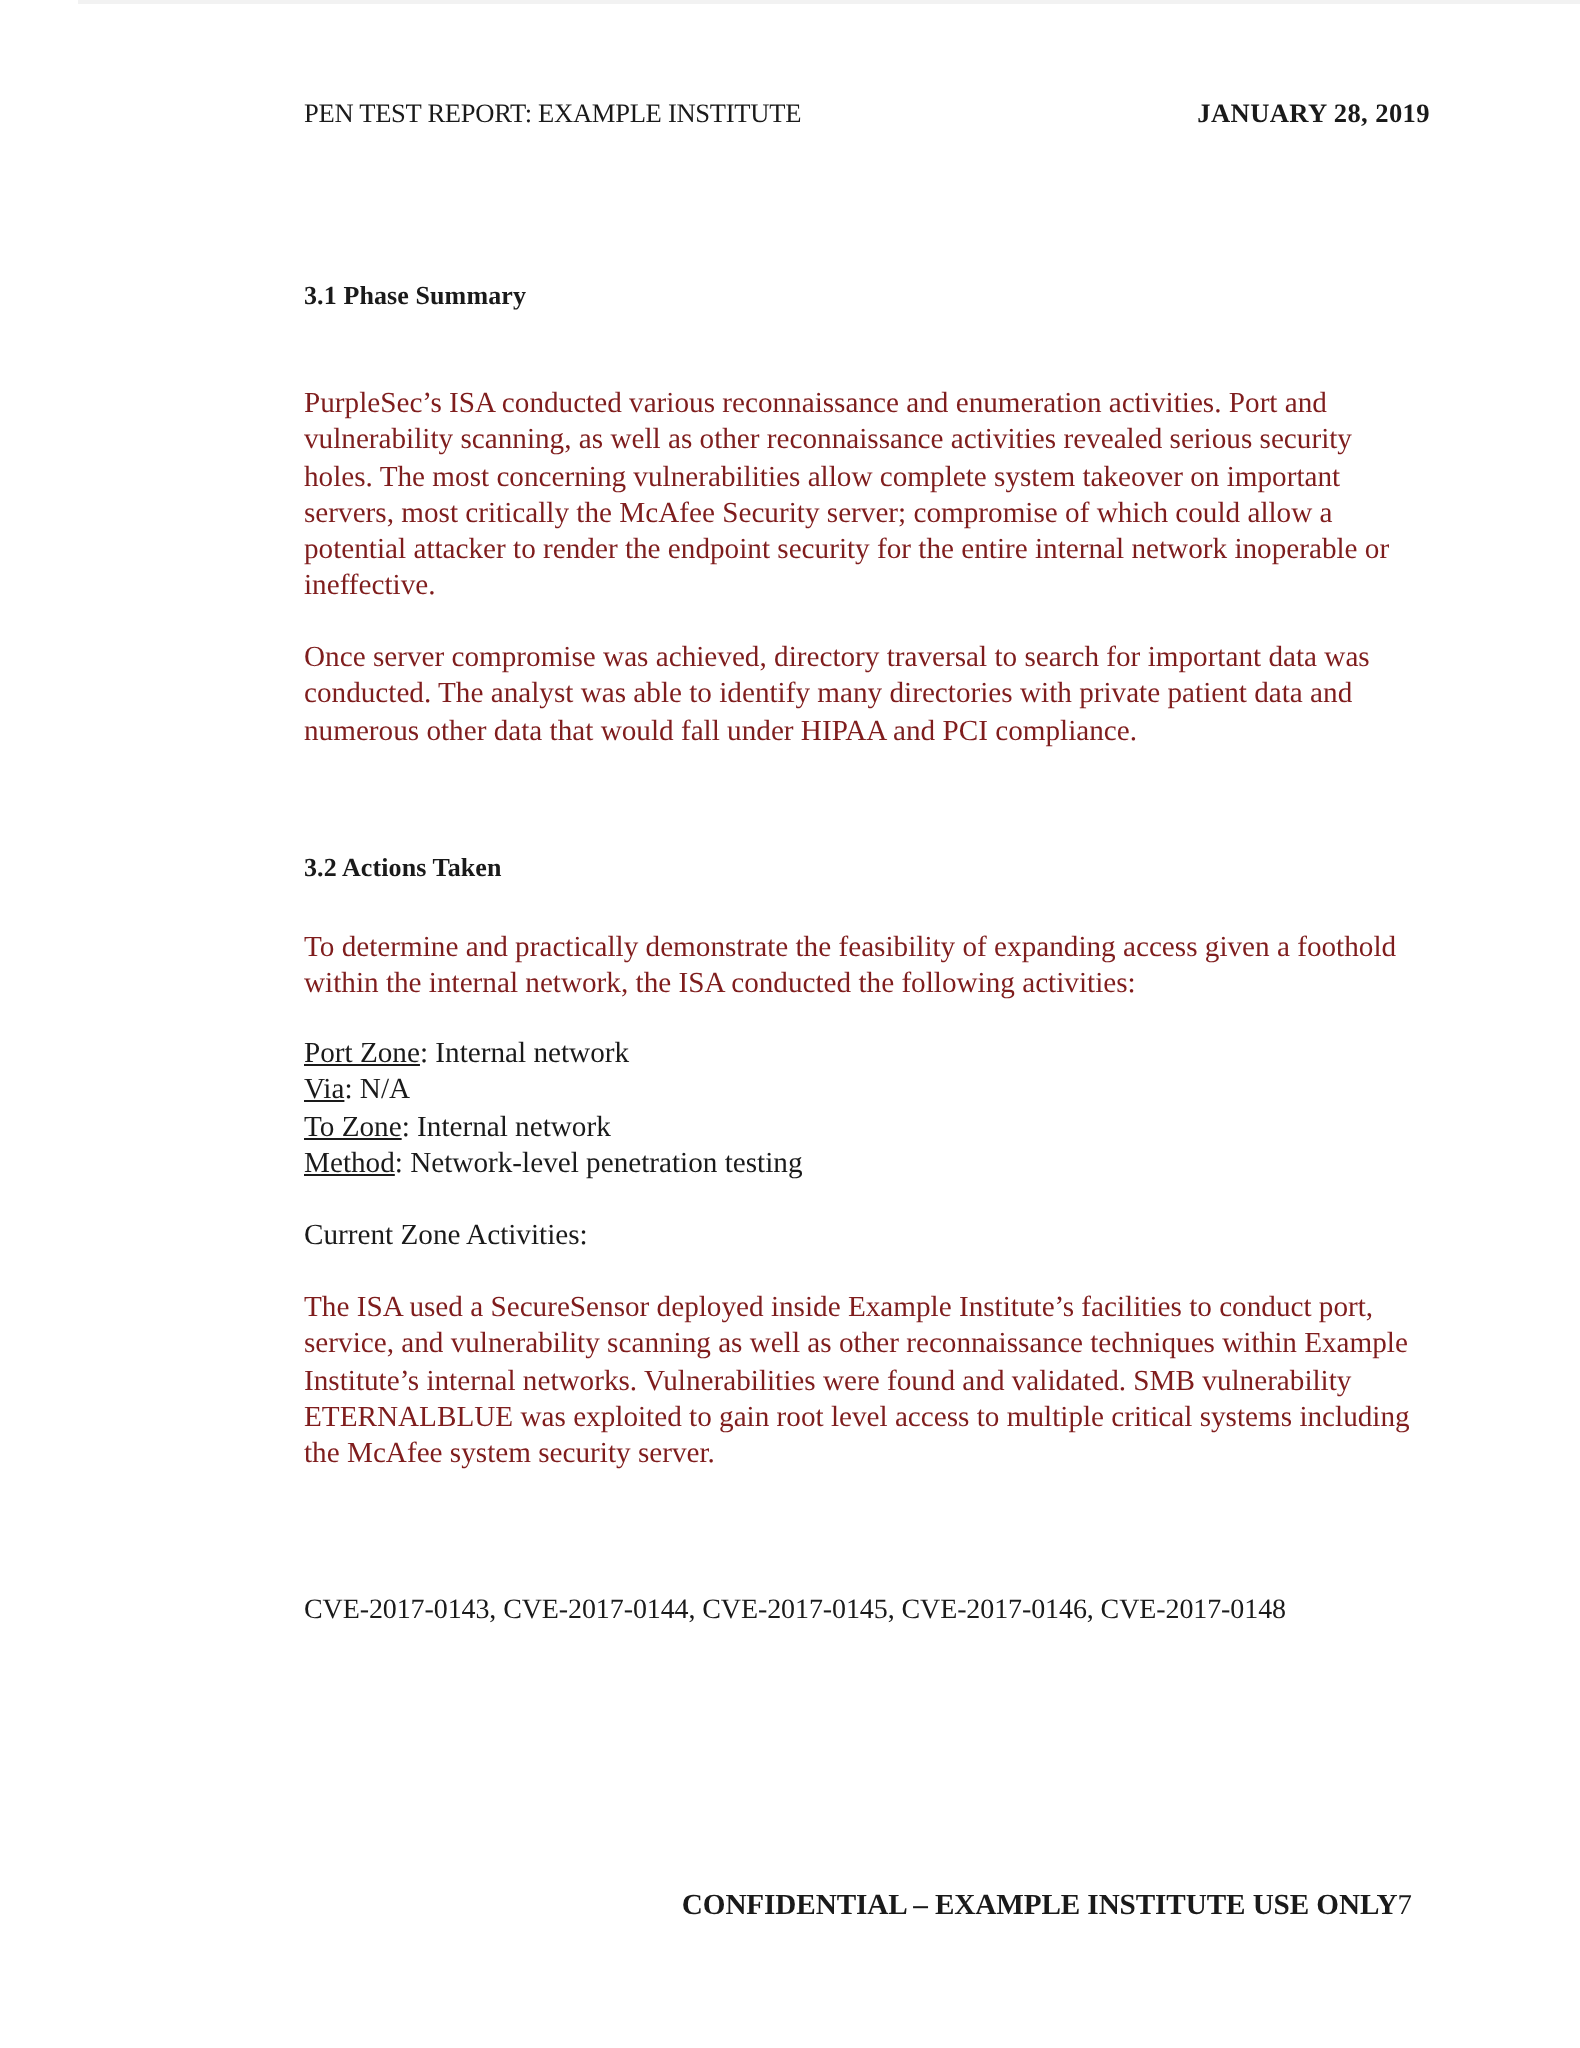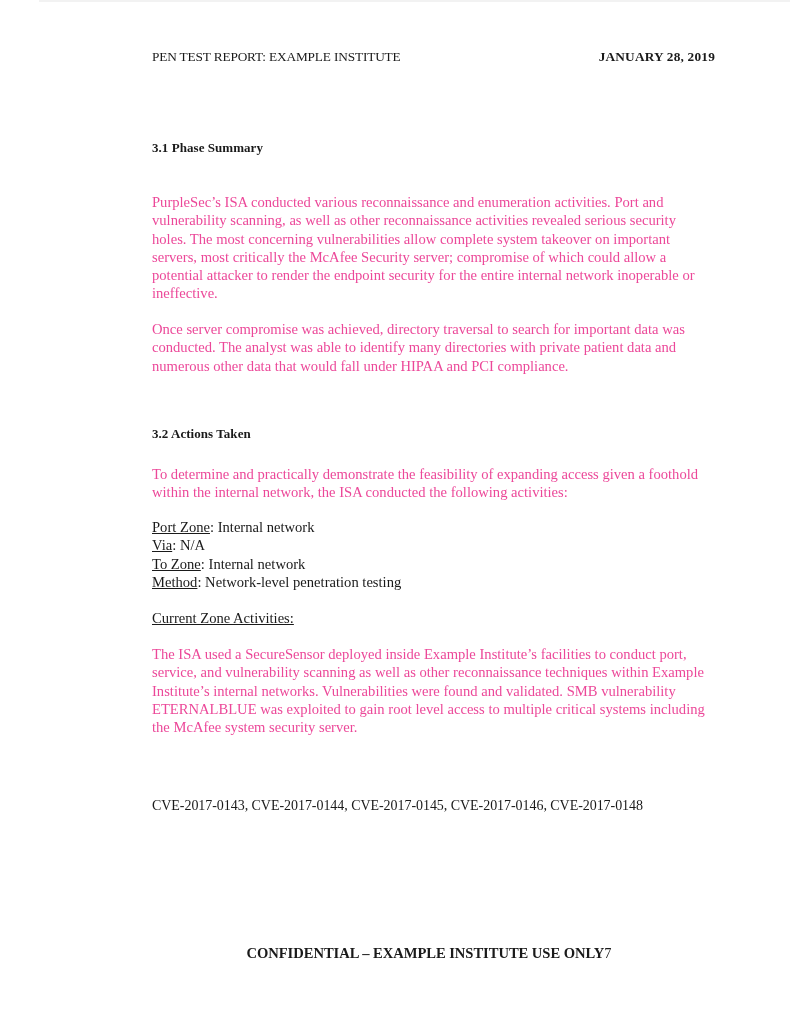--- a/index.html
+++ b/index.html
@@ -74,21 +74,21 @@
   #sec-32 { top: 424px; }
 
   
   .para {
     position: absolute;
     left: 113px;
     width: 556px;
     font-size: 14.6px;
     line-height: 18.3px;
     text-align: left;
-    color: #ec4899;
+    color: #7f1d1d;
   }
   #para-1 { top: 191px; }
   #para-2 { top: 318px; }
   #para-3 { top: 463px; }
   #para-4 { top: 643px; }
 
   
   .zone-block {
     position: absolute;
     left: 113px;
@@ -102,21 +102,20 @@
     text-decoration: underline;
     text-underline-offset: 1px;
   }
 
   .activities-head {
     position: absolute;
     left: 113px;
     top: 607px;
     font-size: 14.6px;
     line-height: 18.3px;
-    text-decoration: underline;
     text-underline-offset: 1px;
     white-space: nowrap;
   }
 
   
   .vuln-head {
     position: absolute;
     left: 113px;
     top: 760px;
     width: 560px;
@@ -146,21 +145,21 @@
     letter-spacing: -0.05px;
   }
 
   
   .run-foot {
     position: absolute;
     left: 113px;
     right: 113px;
     top: 943px;
     display: flex;
-    justify-content: center;
+    justify-content: flex-end;
     align-items: baseline;
     white-space: nowrap;
   }
   .foot-text {
     font-size: 14.6px;
     font-weight: bold;
     text-transform: uppercase;
     letter-spacing: -0.05px;
   }
   .foot-page {

